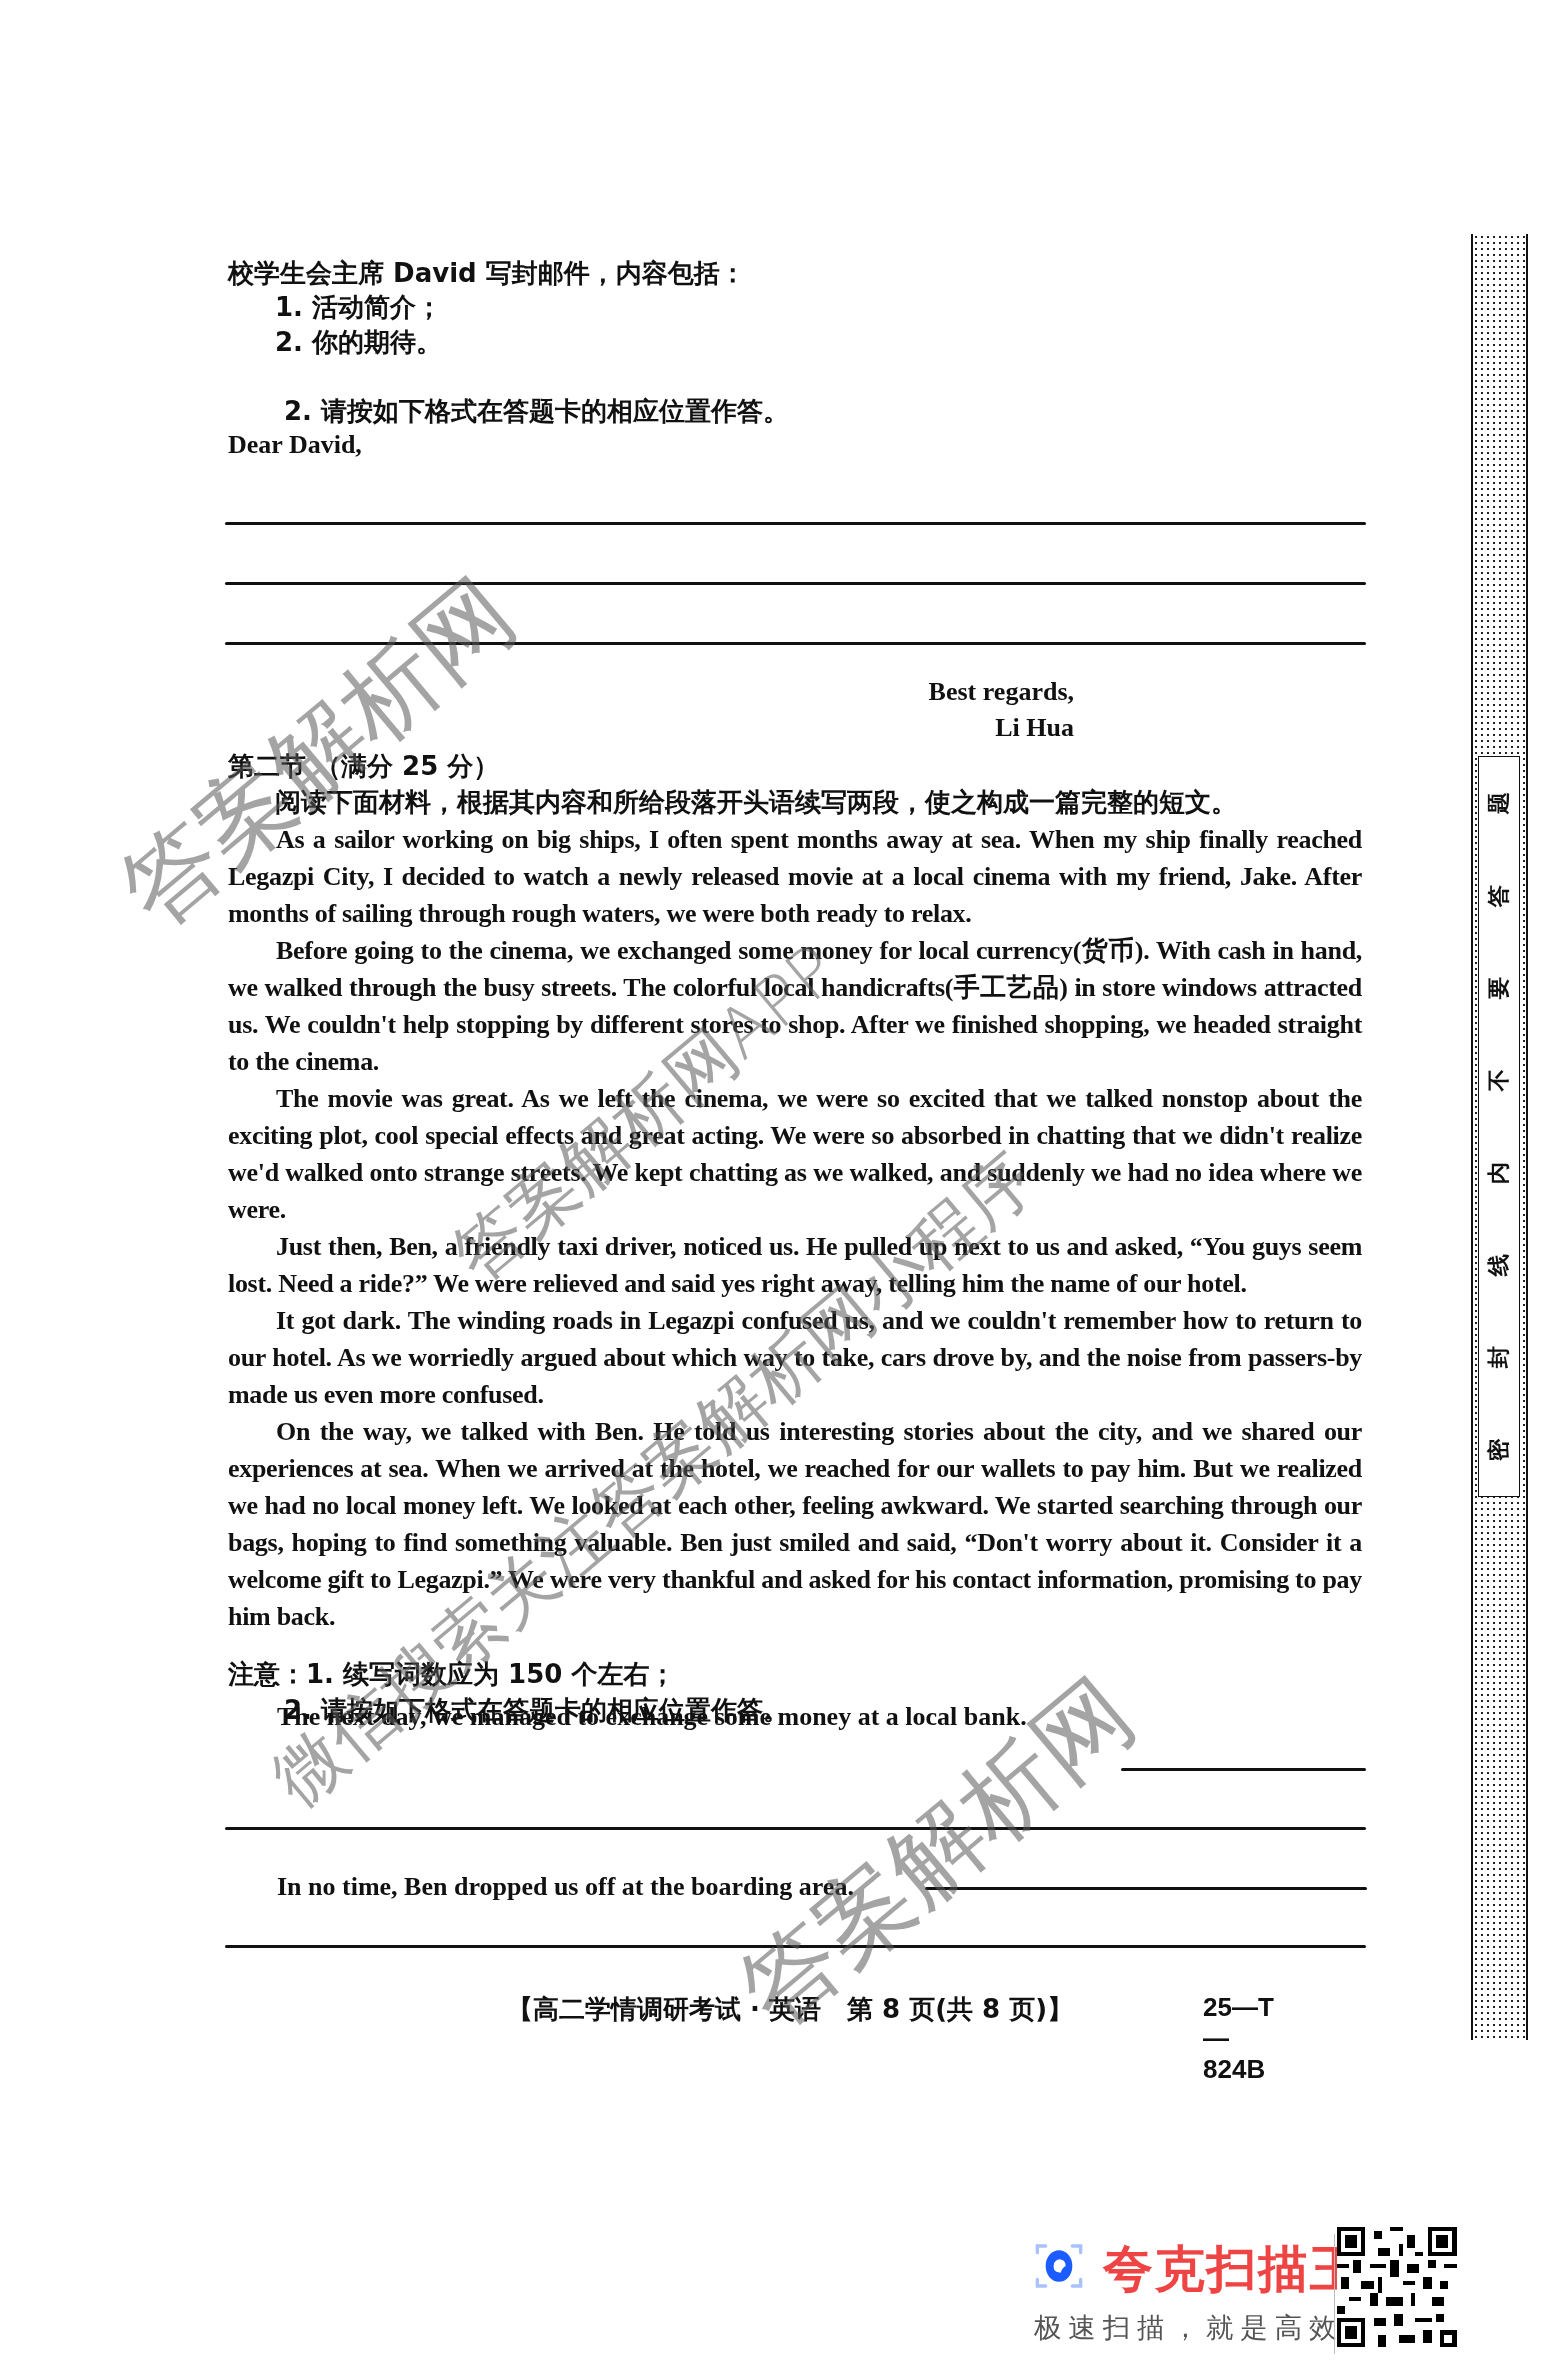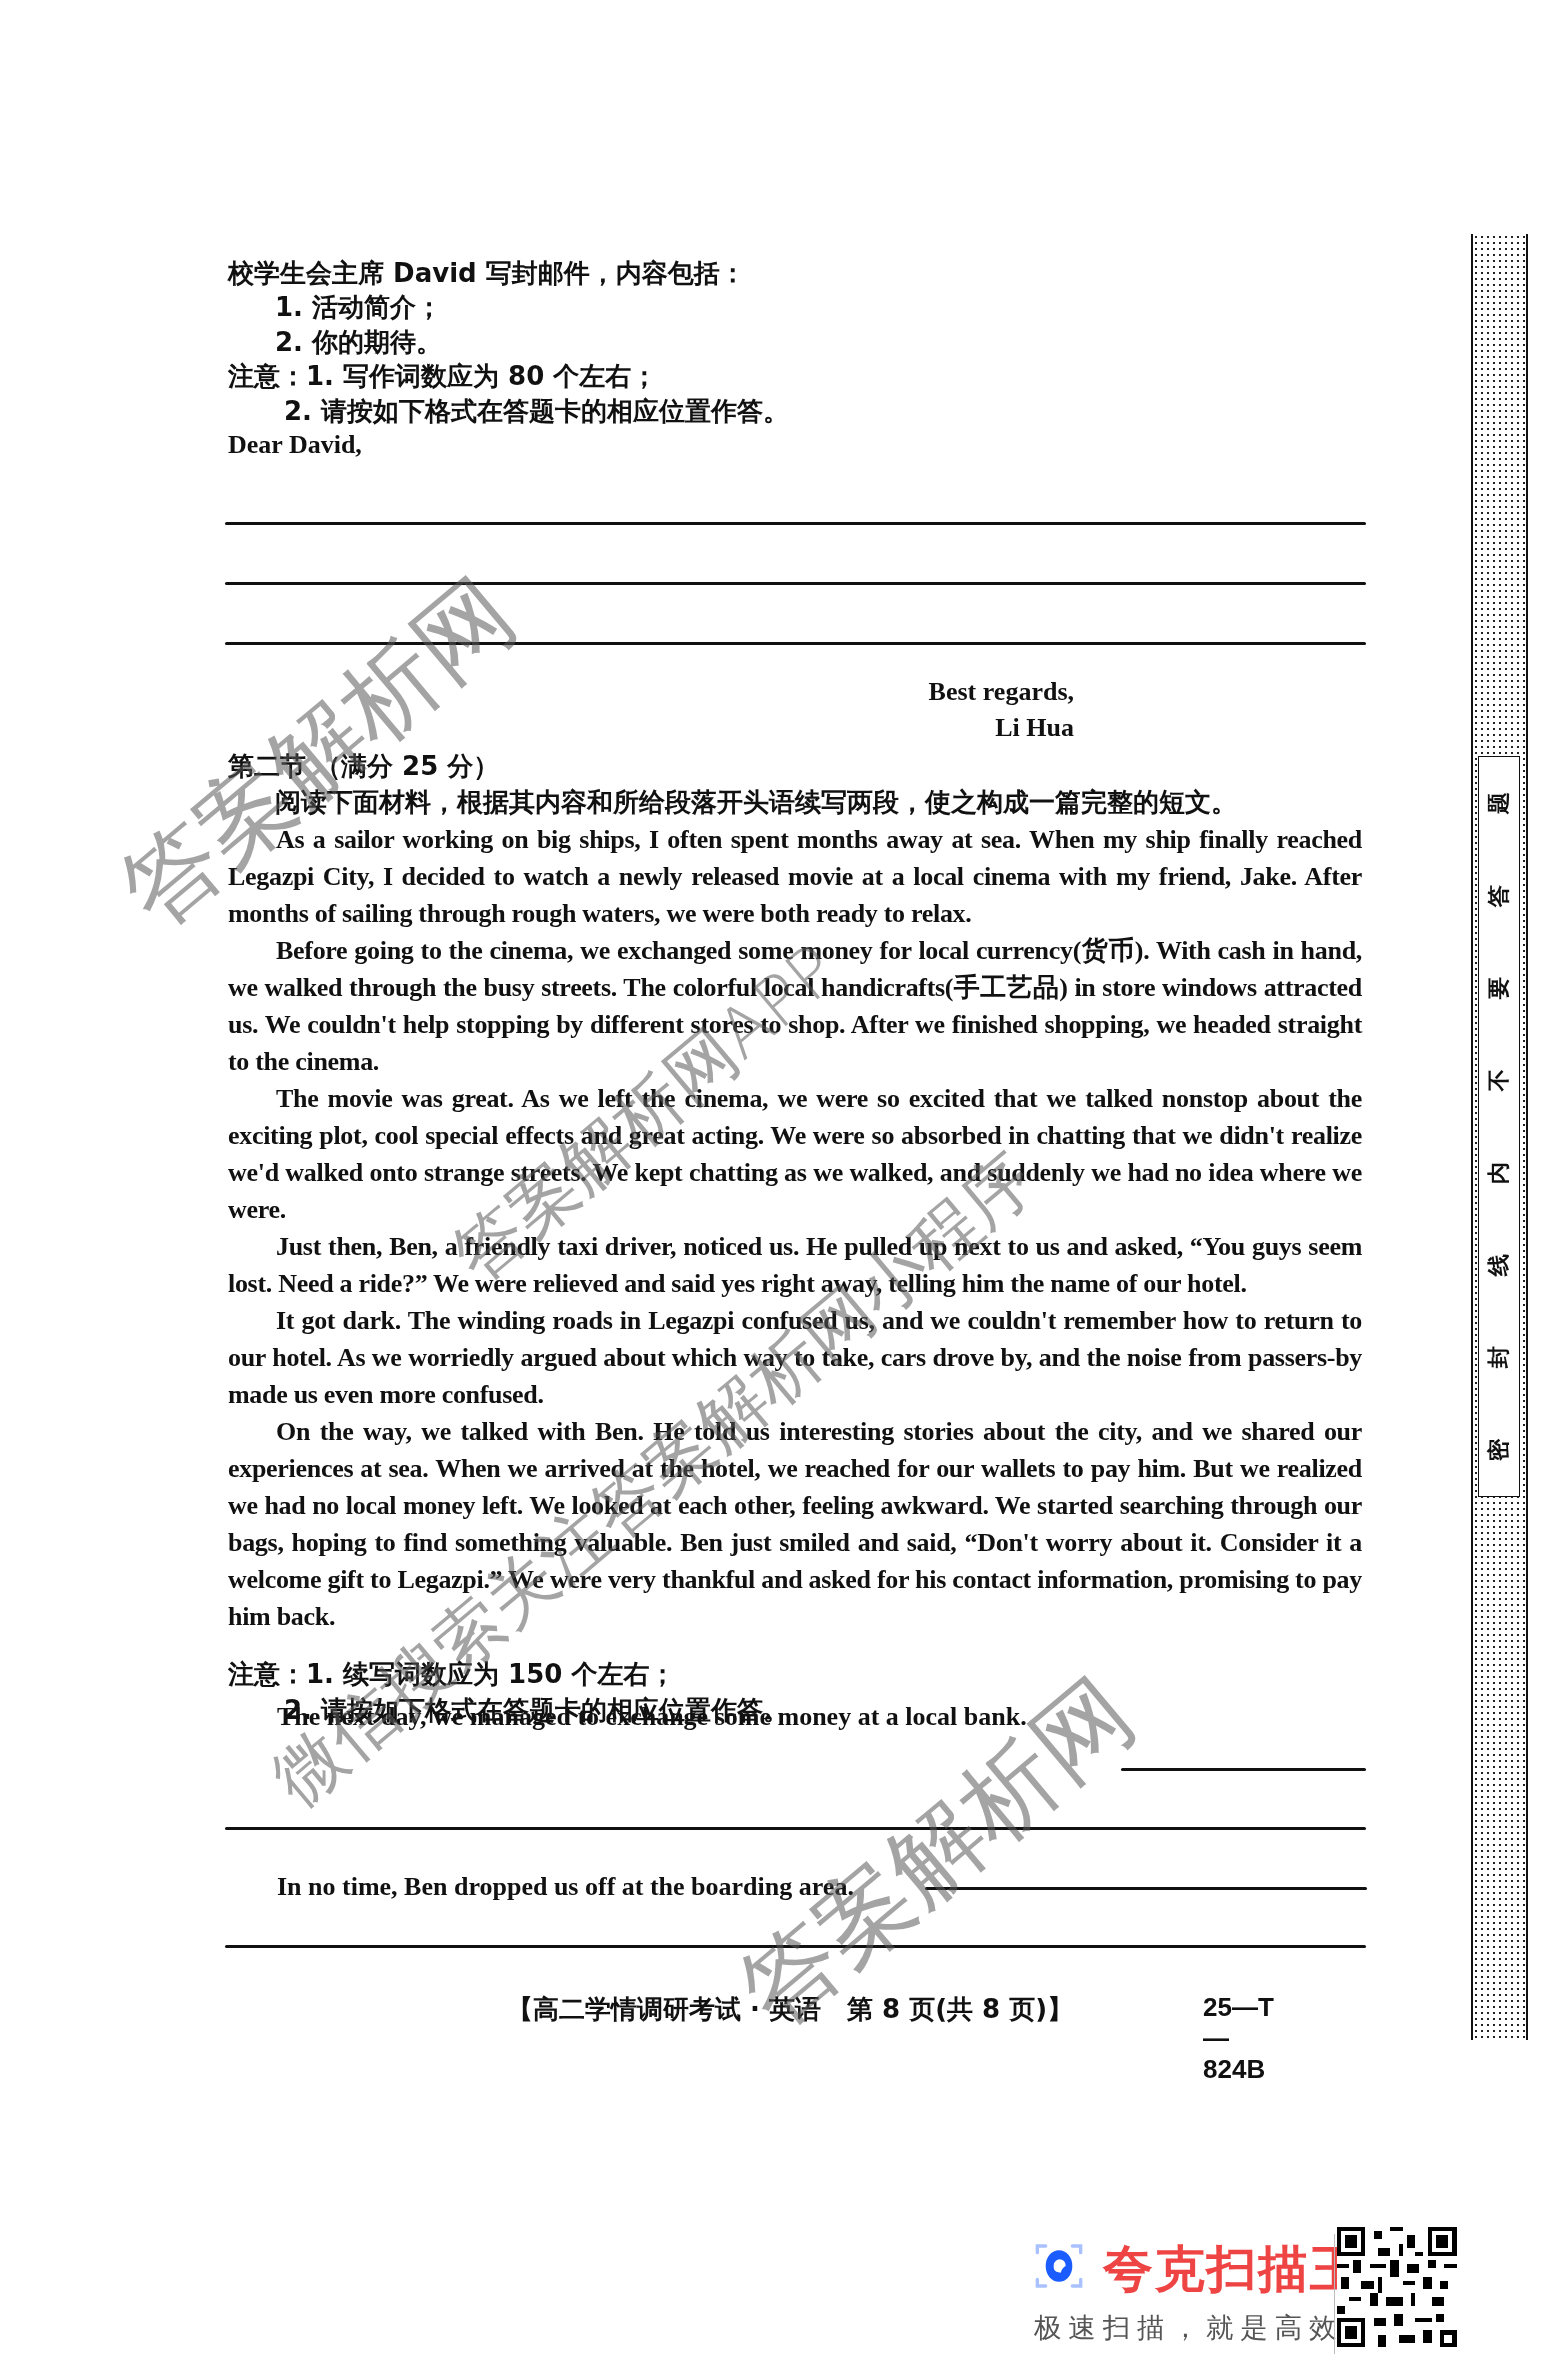--- a/index.html
+++ b/index.html
@@ -39,21 +39,20 @@
   .qr { position:absolute; left:1334px; top:2227px; width:125px; height:120px; }
 </style>
 </head>
 <body>
 
 <div class="page">
 
   <div class="line-text cn" style="top:256px;">校学生会主席 David 写封邮件，内容包括：</div>
   <div class="line-text cn indent" style="top:290px;">1. 活动简介；</div>
   <div class="line-text cn indent" style="top:325px;">2. 你的期待。</div>
-  <div class="line-text cn" style="top:359px;">注意：1. 写作词数应为 80 个左右；</div>
   <div class="line-text cn" style="top:394px; left:284px;">2. 请按如下格式在答题卡的相应位置作答。</div>
   <div class="line-text" style="top:430px; font-weight:bold;">Dear David,</div>
 
   <div class="rule" style="left:225px; top:522px; width:1141px;"></div>
   <div class="rule" style="left:225px; top:582px; width:1141px;"></div>
   <div class="rule" style="left:225px; top:642px; width:1141px;"></div>
 
   <div class="sign" style="top:677px;">Best regards,</div>
   <div class="sign" style="top:713px;">Li Hua</div>
 

